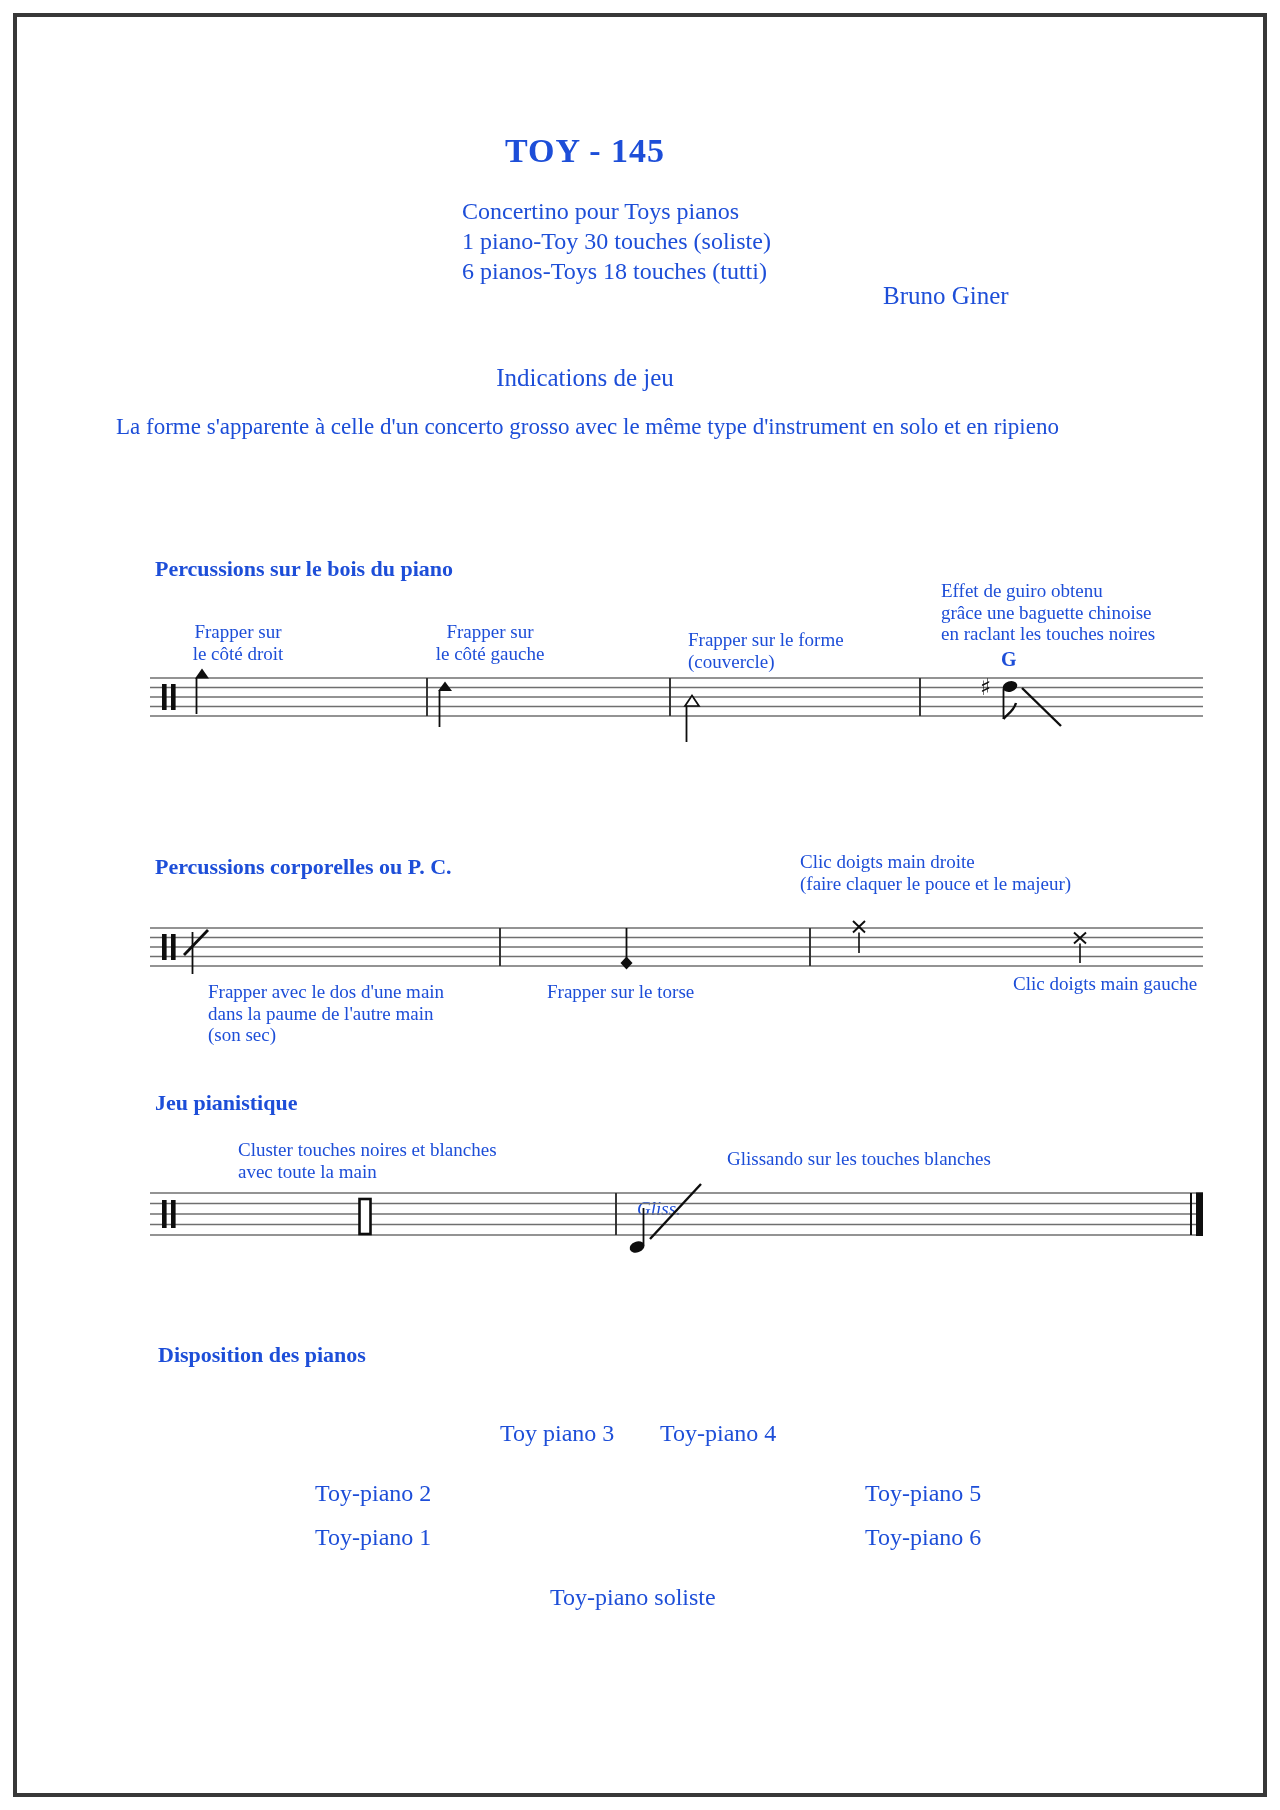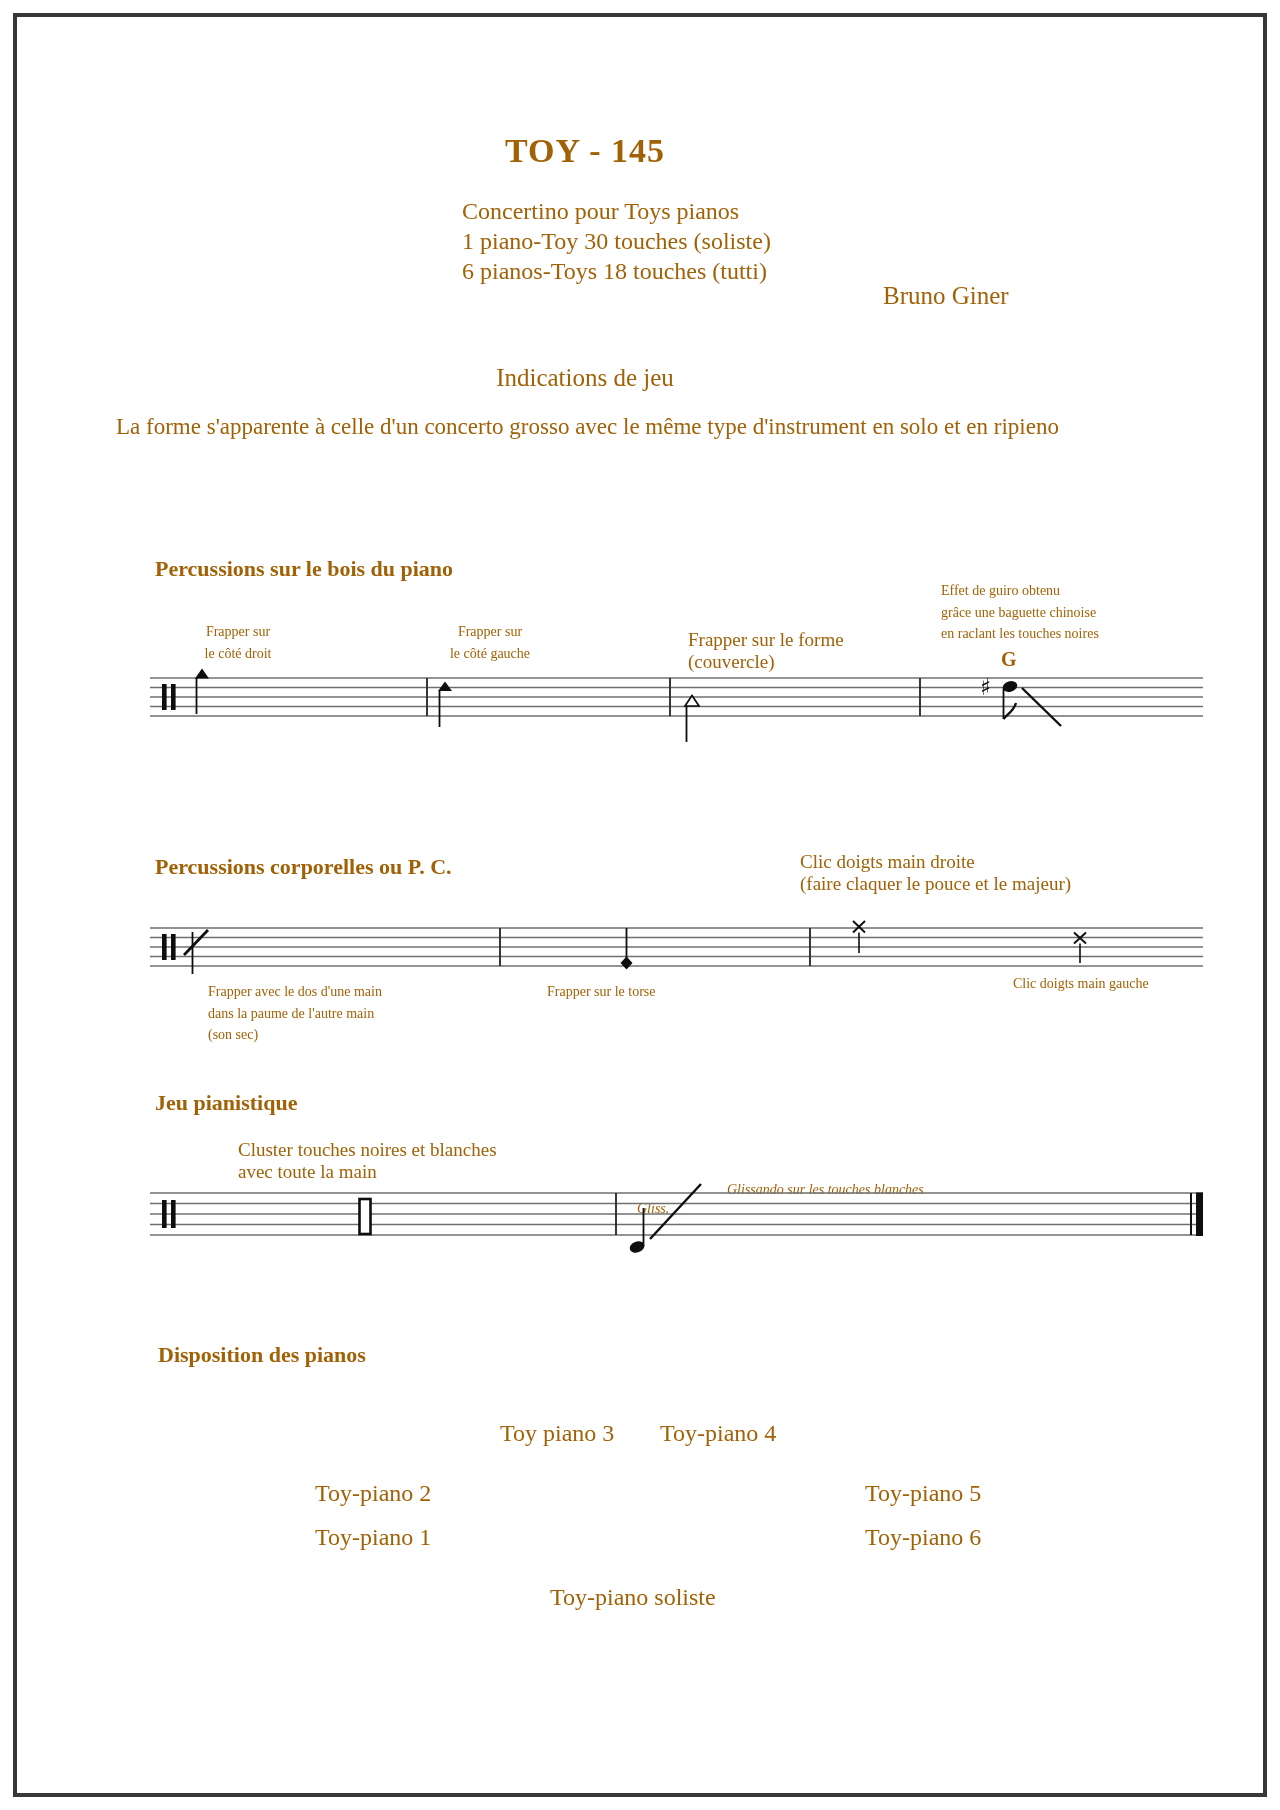--- a/index.html
+++ b/index.html
@@ -1,29 +1,29 @@
 <!DOCTYPE html>
 <html><head>
 <meta charset="utf-8">
 <style>
   html,body { margin:0; padding:0; background:#ffffff; }
   .page {
     position:relative; width:1280px; height:1810px; background:#ffffff;
-    font-family:"Liberation Serif", "DejaVu Serif", serif; color:#a16207;
+    font-family:"Liberation Serif", "DejaVu Serif", serif; color:#1d4ed8;
     overflow:hidden;
   }
   .frame {
     position:absolute; left:13px; top:13px; right:13px; bottom:13px;
     border:4px solid #383838;
   }
   .abs { position:absolute; white-space:nowrap; }
   .title { font-size:34px; font-weight:bold; letter-spacing:1px; text-align:center; }
   .h2    { font-size:25px;margin-top:42px; }
   .heading { font-size:22px; font-weight:bold; }
-  .lbl   { font-size:14px; line-height:21.5px; }
+  .lbl   { font-size:19px; line-height:21.5px; }
   .lbl2  { font-size:19px; line-height:22px; }
   .ctr   { text-align:center; }
   .body-text { font-size:23px; line-height:30px; }
   .sub   { font-size:24px; line-height:30px; }
   .row-lbl { font-size:24px; }
   .gletter { font-size:20px; font-weight:bold; }
   .italic { font-style:italic; }
   .staff-svg { position:absolute; overflow:visible; }
   svg text.sharp {
     font-family:"DejaVu Sans", "Liberation Serif", serif;
@@ -176,21 +176,21 @@
 
   <div class="abs heading" style="left:155px; top:1090px;">Jeu pianistique</div>
 
   <div class="abs lbl2" style="left:238px; top:1139px;">
     <div>Cluster touches noires et blanches</div>
     <div>avec toute la main</div>
   </div>
 
   <div class="abs lbl italic" style="left:637px; top:1198px;">Gliss.</div>
 
-  <div class="abs lbl" style="left:727px; top:1179px;font-style:italic;">Glissando sur les touches blanches</div>
+  <div class="abs lbl" style="left:727px; top:1148px;">Glissando sur les touches blanches</div>
 
   <svg class="staff-svg" style="left:150px; top:1123px;" width="1060" height="190" viewBox="0 -70 1060 190">
     <g stroke="#6f6f6f" stroke-width="1.7">
       <line x1="0" y1="0" x2="1053" y2="0"></line>
       <line x1="0" y1="10.5" x2="1053" y2="10.5"></line>
       <line x1="0" y1="21" x2="1053" y2="21"></line>
       <line x1="0" y1="31.5" x2="1053" y2="31.5"></line>
       <line x1="0" y1="42" x2="1053" y2="42"></line>
     </g>
     <g fill="#0e0e0e">

